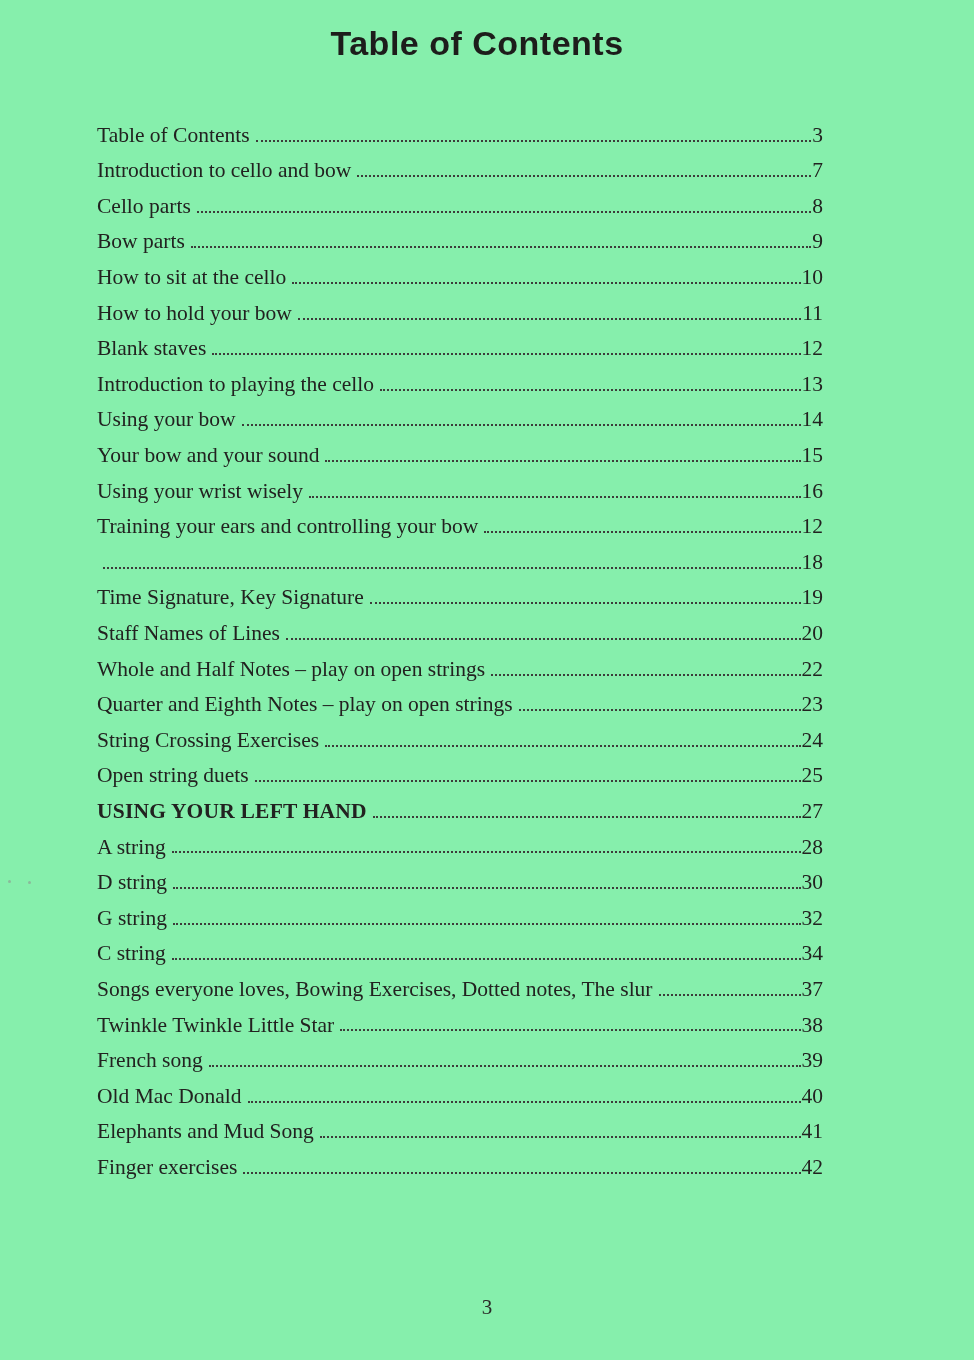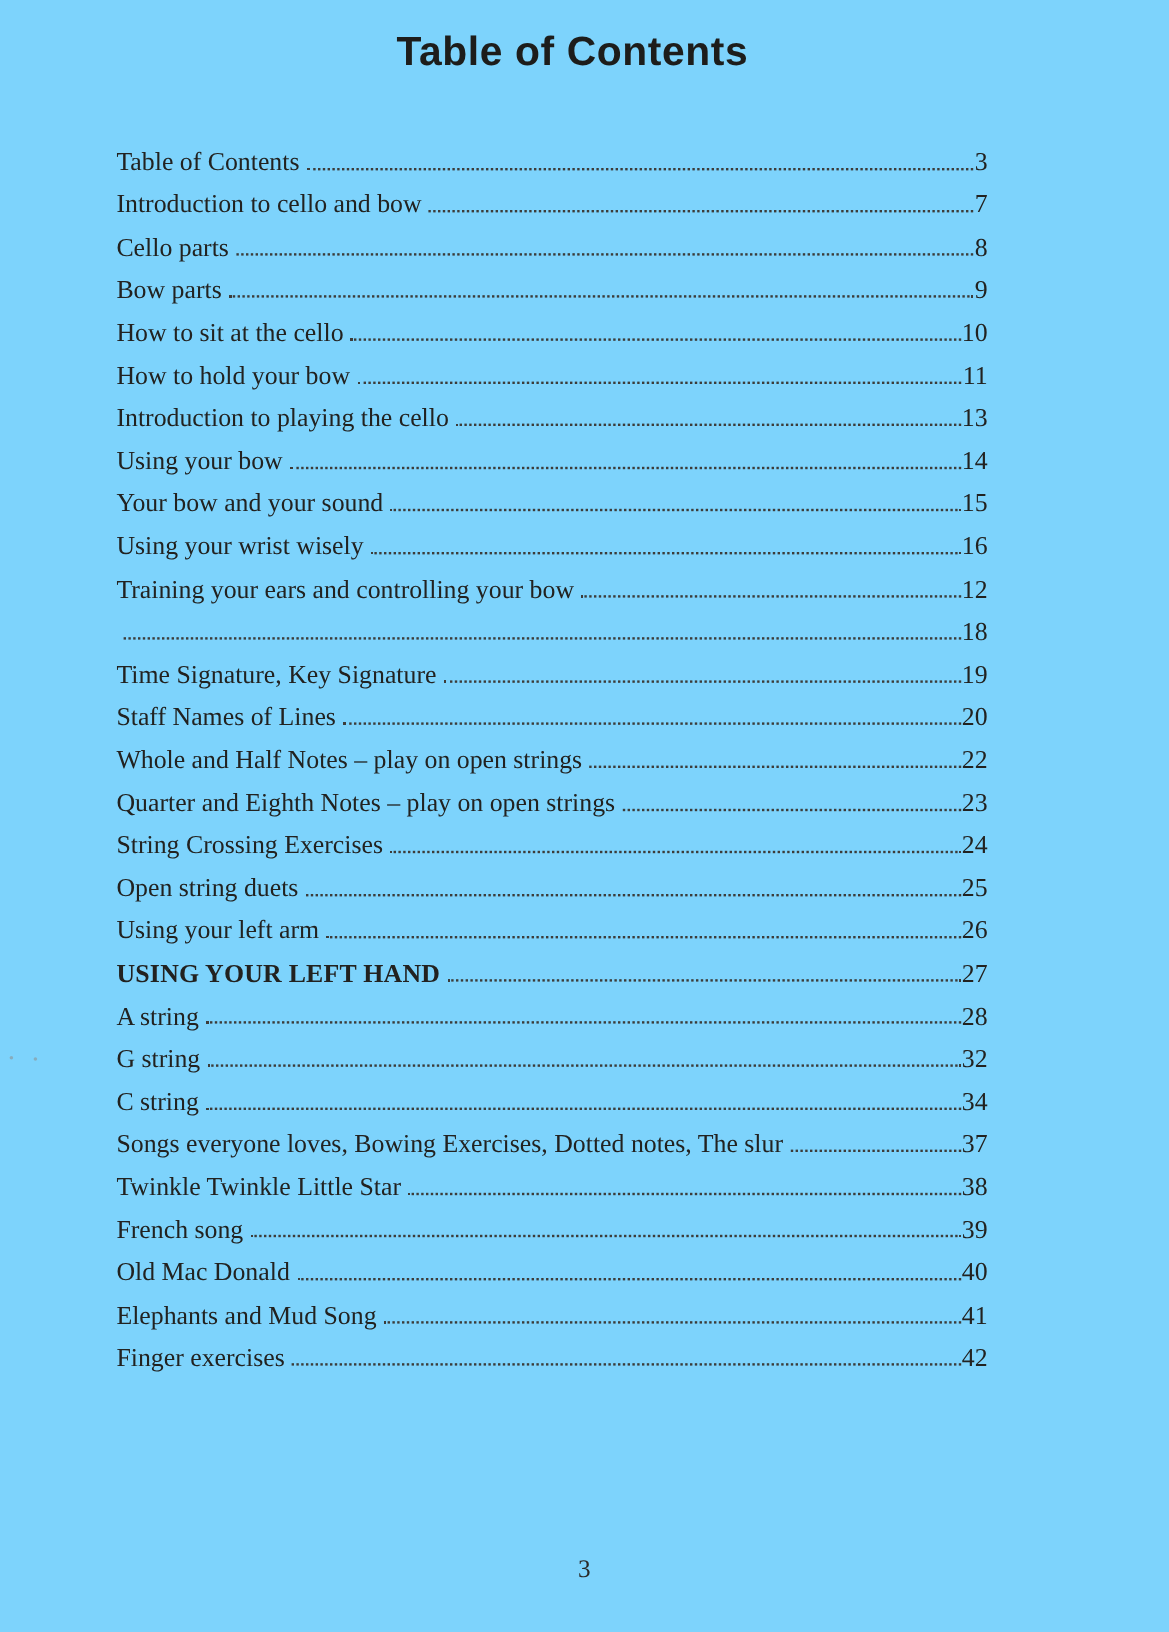--- a/index.html
+++ b/index.html
@@ -5,21 +5,21 @@
   html, body {
     margin: 0;
     padding: 0;
     background: #e8e8e6;
   }
   .page {
     position: relative;
     width: 974px;
     height: 1360px;
     margin: 0 auto;
-    background: #7dd3fc;
+    background: #86efac;
     overflow: hidden;
     font-family: "Liberation Serif", serif;
     color: #222220;
   }
   .page-title {
     position: absolute;
     top: 24px;
     left: 0;
     width: 954px;
     text-align: center;
@@ -125,20 +125,25 @@
       <span class="toc-leader"></span>
       <span class="toc-page">10</span>
     </div>
 
     <div class="toc-row">
       <span class="toc-label">How to hold your bow</span>
       <span class="toc-leader"></span>
       <span class="toc-page">11</span>
     </div>
 
+    <div class="toc-row">
+      <span class="toc-label">Blank staves</span>
+      <span class="toc-leader"></span>
+      <span class="toc-page">12</span>
+    </div>
 
     <div class="toc-row">
       <span class="toc-label">Introduction to playing the cello</span>
       <span class="toc-leader"></span>
       <span class="toc-page">13</span>
     </div>
 
     <div class="toc-row">
       <span class="toc-label">Using your bow</span>
       <span class="toc-leader"></span>
@@ -198,38 +203,38 @@
       <span class="toc-leader"></span>
       <span class="toc-page">24</span>
     </div>
 
     <div class="toc-row">
       <span class="toc-label">Open string duets</span>
       <span class="toc-leader"></span>
       <span class="toc-page">25</span>
     </div>
 
-    <div class="toc-row">
-      <span class="toc-label">Using your left arm</span>
-      <span class="toc-leader"></span>
-      <span class="toc-page">26</span>
-    </div>
 
     <div class="toc-row bold">
       <span class="toc-label">USING YOUR LEFT HAND</span>
       <span class="toc-leader"></span>
       <span class="toc-page">27</span>
     </div>
 
     <div class="toc-row">
       <span class="toc-label">A string</span>
       <span class="toc-leader"></span>
       <span class="toc-page">28</span>
     </div>
 
+    <div class="toc-row">
+      <span class="toc-label">D string</span>
+      <span class="toc-leader"></span>
+      <span class="toc-page">30</span>
+    </div>
 
     <div class="toc-row">
       <span class="toc-label">G string</span>
       <span class="toc-leader"></span>
       <span class="toc-page">32</span>
     </div>
 
     <div class="toc-row">
       <span class="toc-label">C string</span>
       <span class="toc-leader"></span>

